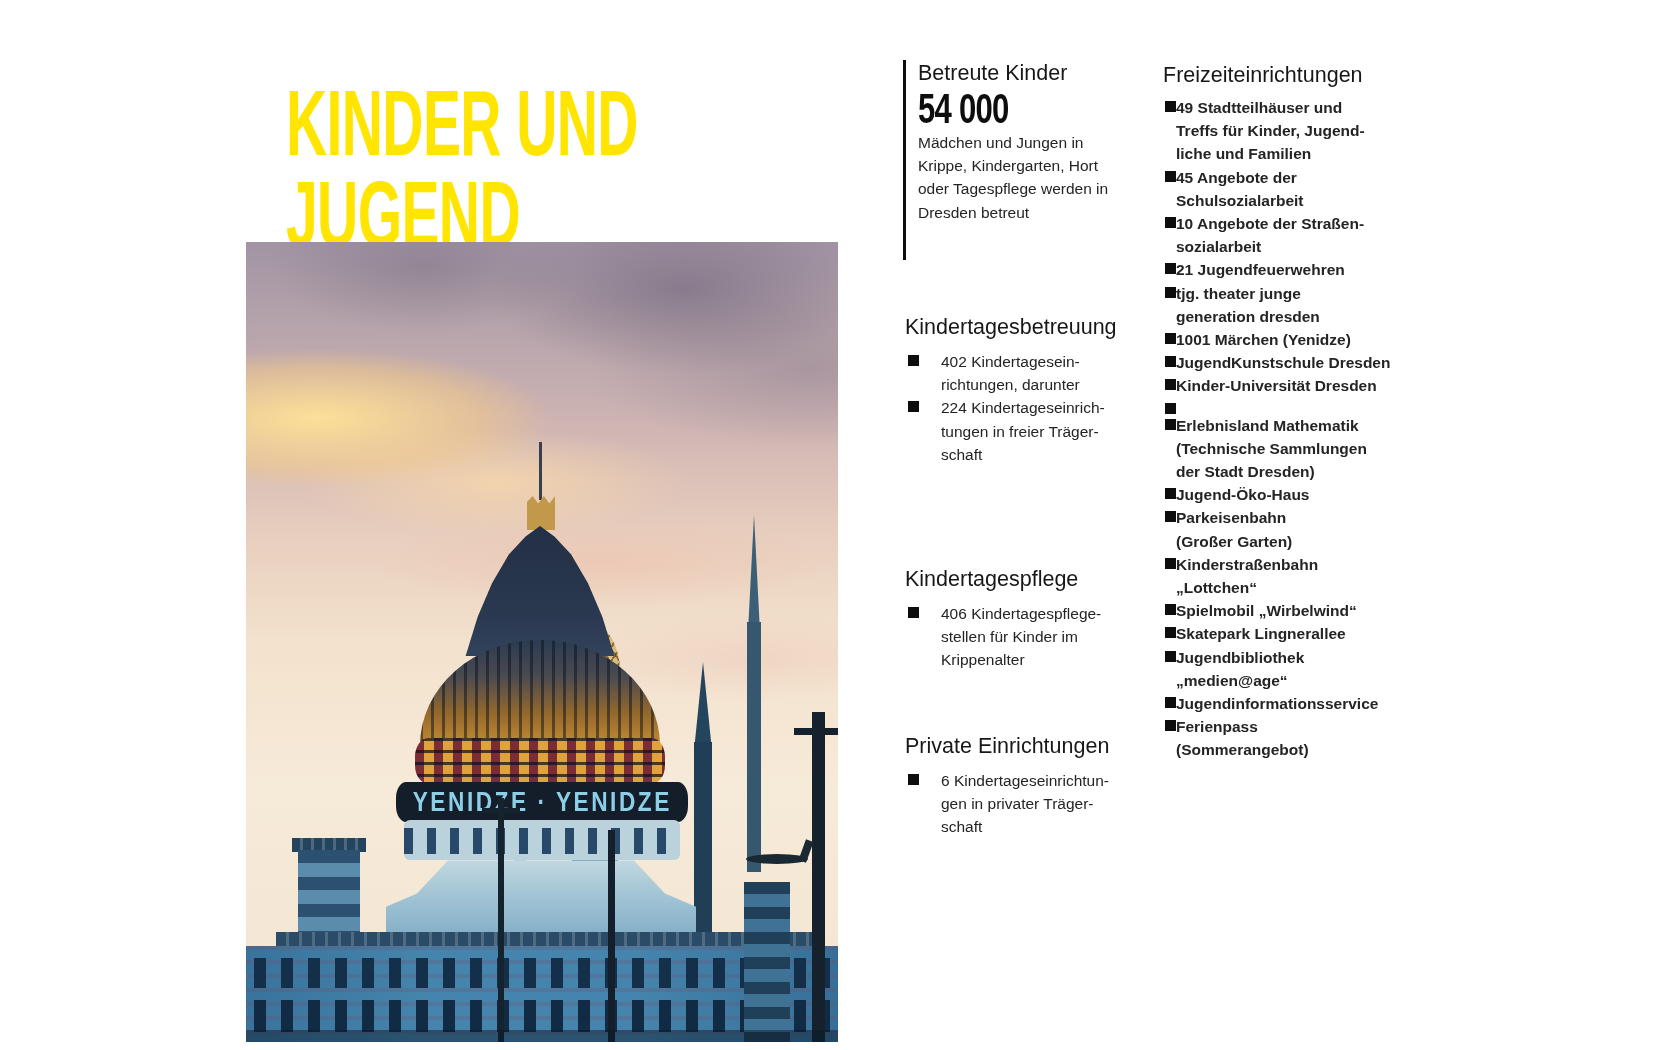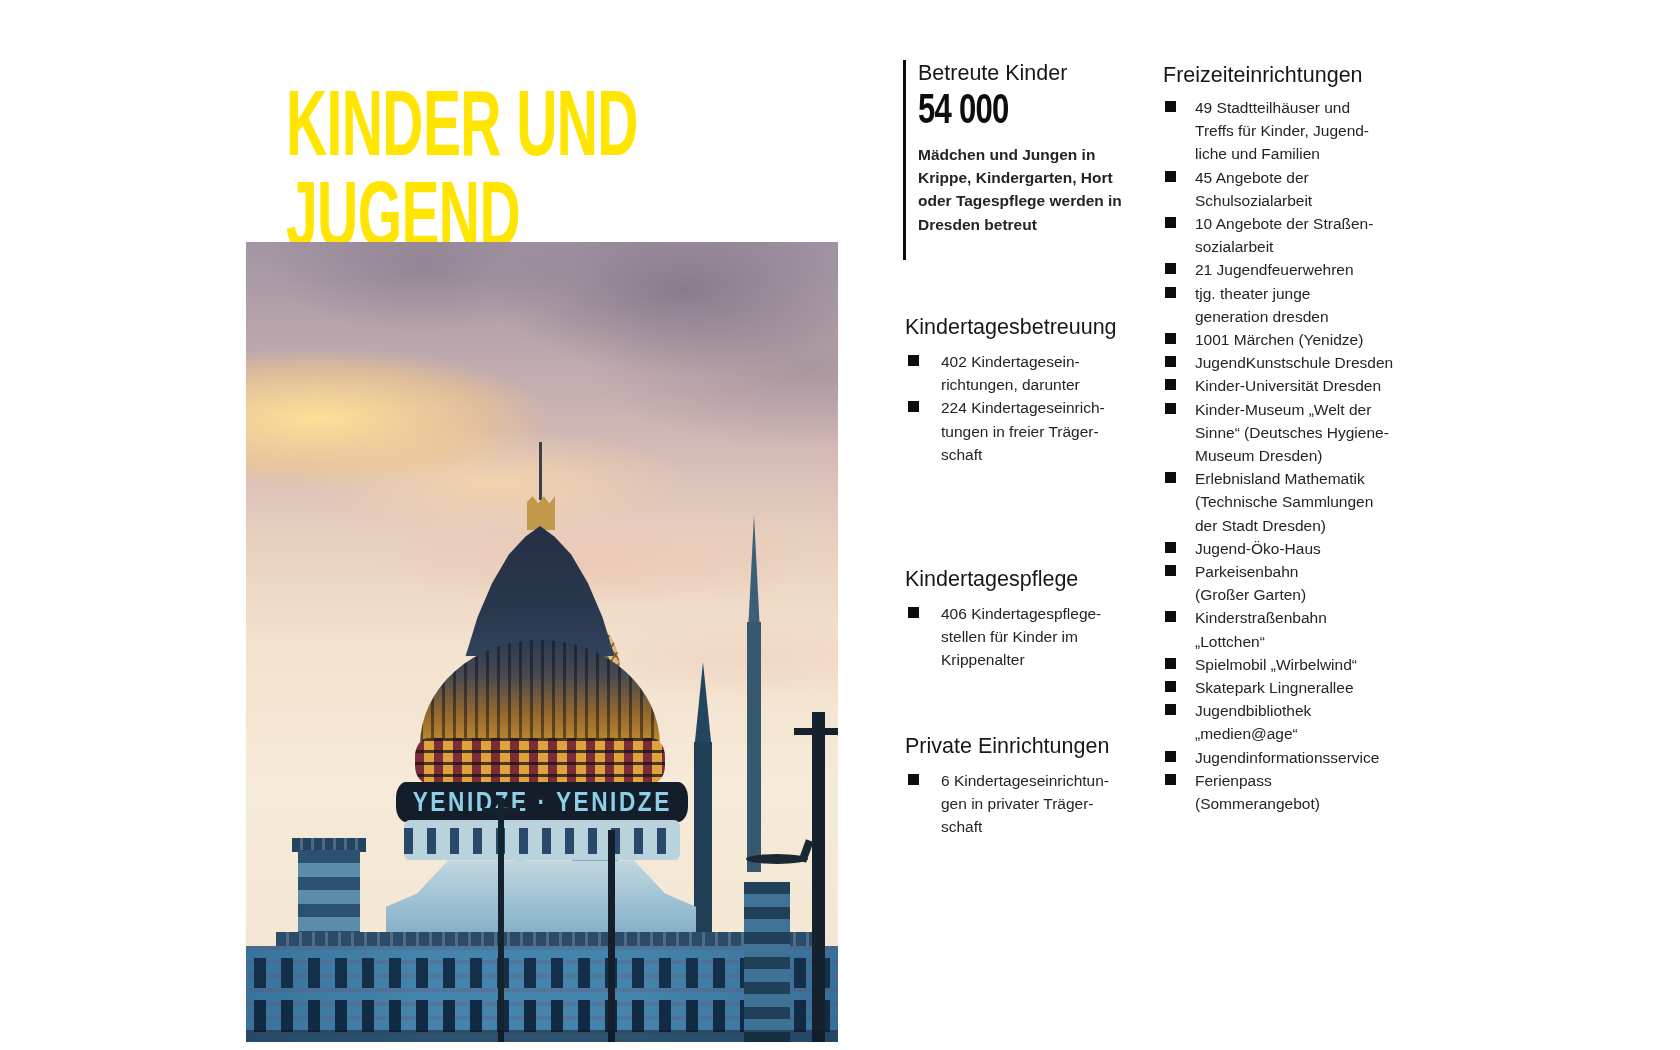--- a/index.html
+++ b/index.html
@@ -10,36 +10,36 @@
   .title{position:absolute;left:286px;top:16px;font-weight:bold;font-size:92px;
          line-height:91px;color:#FFE500;transform:scaleX(0.62);transform-origin:left top;
          letter-spacing:-1px;white-space:nowrap;}
 
   
   .lead{position:absolute;left:903px;top:60px;width:240px;border-left:3px solid #0d0d0d;
         padding-left:12px;height:200px;}
   .lead-heading{font-size:21.5px;line-height:27px;color:#171717;}
   .lead-value{font-size:42px;line-height:44px;font-weight:bold;color:#0d0d0d;
               transform:scaleX(0.74);transform-origin:left top;letter-spacing:-1px;}
-  .lead-desc{margin-top:12px;font-weight:bold;}
+  .lead-desc{}
   .bodyline{font-size:15.5px;line-height:23.2px;white-space:nowrap;color:#242424;}
 
   .mid-section{position:absolute;left:905px;width:250px;}
   .section-heading{font-size:21.5px;line-height:30px;color:#171717;margin-bottom:8px;white-space:nowrap;}
 
   .item{display:flex;align-items:flex-start;}
   .sq{width:11px;height:11px;background:#0d0d0d;flex:none;margin-top:5px;}
   .mid-section .sq{margin-left:3px;}
   .mid-section .item .lines{margin-left:22px;}
 
   
   .freizeit{position:absolute;left:1163px;top:60px;width:260px;}
   .freizeit .section-heading{margin-bottom:6px;}
   .freizeit .sq{margin-left:2px;}
-  .freizeit .item .lines{margin-left:19px;}
+  .freizeit .item .lines{font-weight:bold;}
   .plainline{font-size:15.5px;line-height:23.2px;white-space:nowrap;color:#242424;}
 
   
   .photo{position:absolute;left:246px;top:242px;width:592px;height:800px;overflow:hidden;
          background:#f2e5d2;}
   .photo *{position:absolute;}
   .sky{left:0;top:0;width:592px;height:800px;
     background:
       radial-gradient(ellipse 300px 130px at 74% 6%, rgba(112,100,122,.60), transparent 65%),
       radial-gradient(ellipse 260px 110px at 30% 3%, rgba(130,118,134,.55), transparent 60%),
@@ -284,25 +284,20 @@
           </div>
         </div>
         <div class="item">
           <span class="sq"></span>
           <div class="lines">
             <div class="bodyline">Kinder-Universität Dresden</div>
           </div>
         </div>
         <div class="item">
           <span class="sq"></span>
-          <div class="lines">
-            <div class="bodyline">Kinder-Museum „Welt der</div>
-            <div class="bodyline">Sinne“ (Deutsches Hygiene-</div>
-            <div class="bodyline">Museum Dresden)</div>
-          </div>
         </div>
         <div class="item">
           <span class="sq"></span>
           <div class="lines">
             <div class="bodyline">Erlebnisland Mathematik</div>
             <div class="bodyline">(Technische Sammlungen</div>
             <div class="bodyline">der Stadt Dresden)</div>
           </div>
         </div>
         <div class="item">

